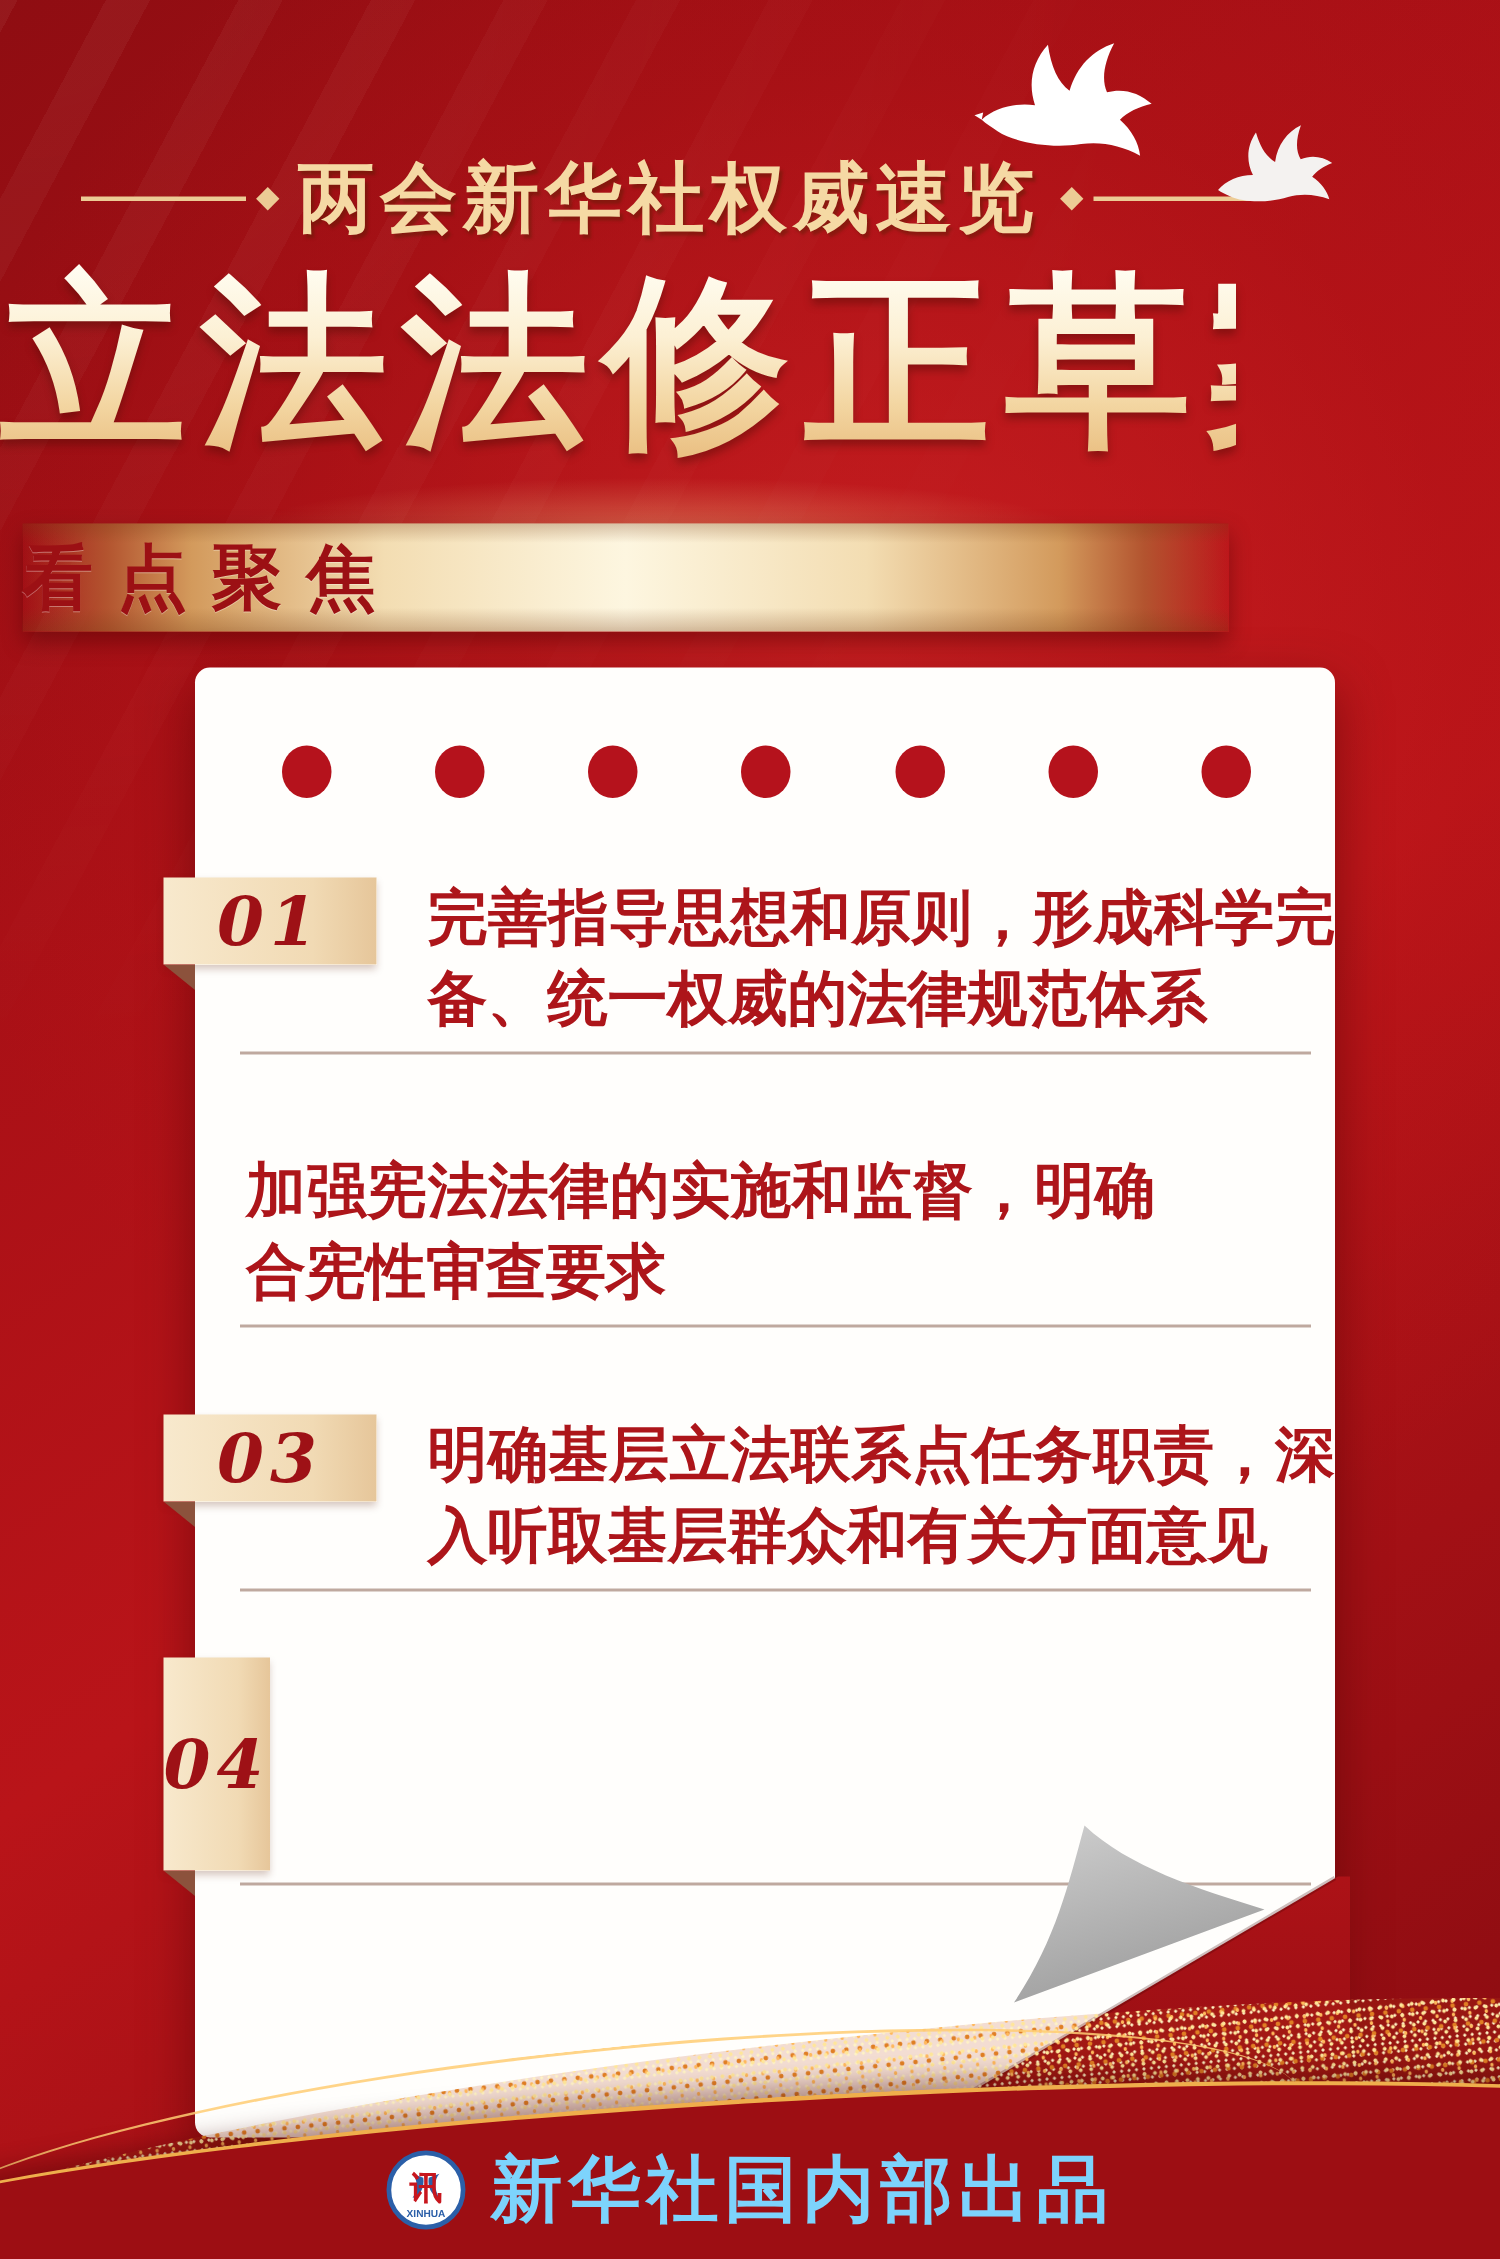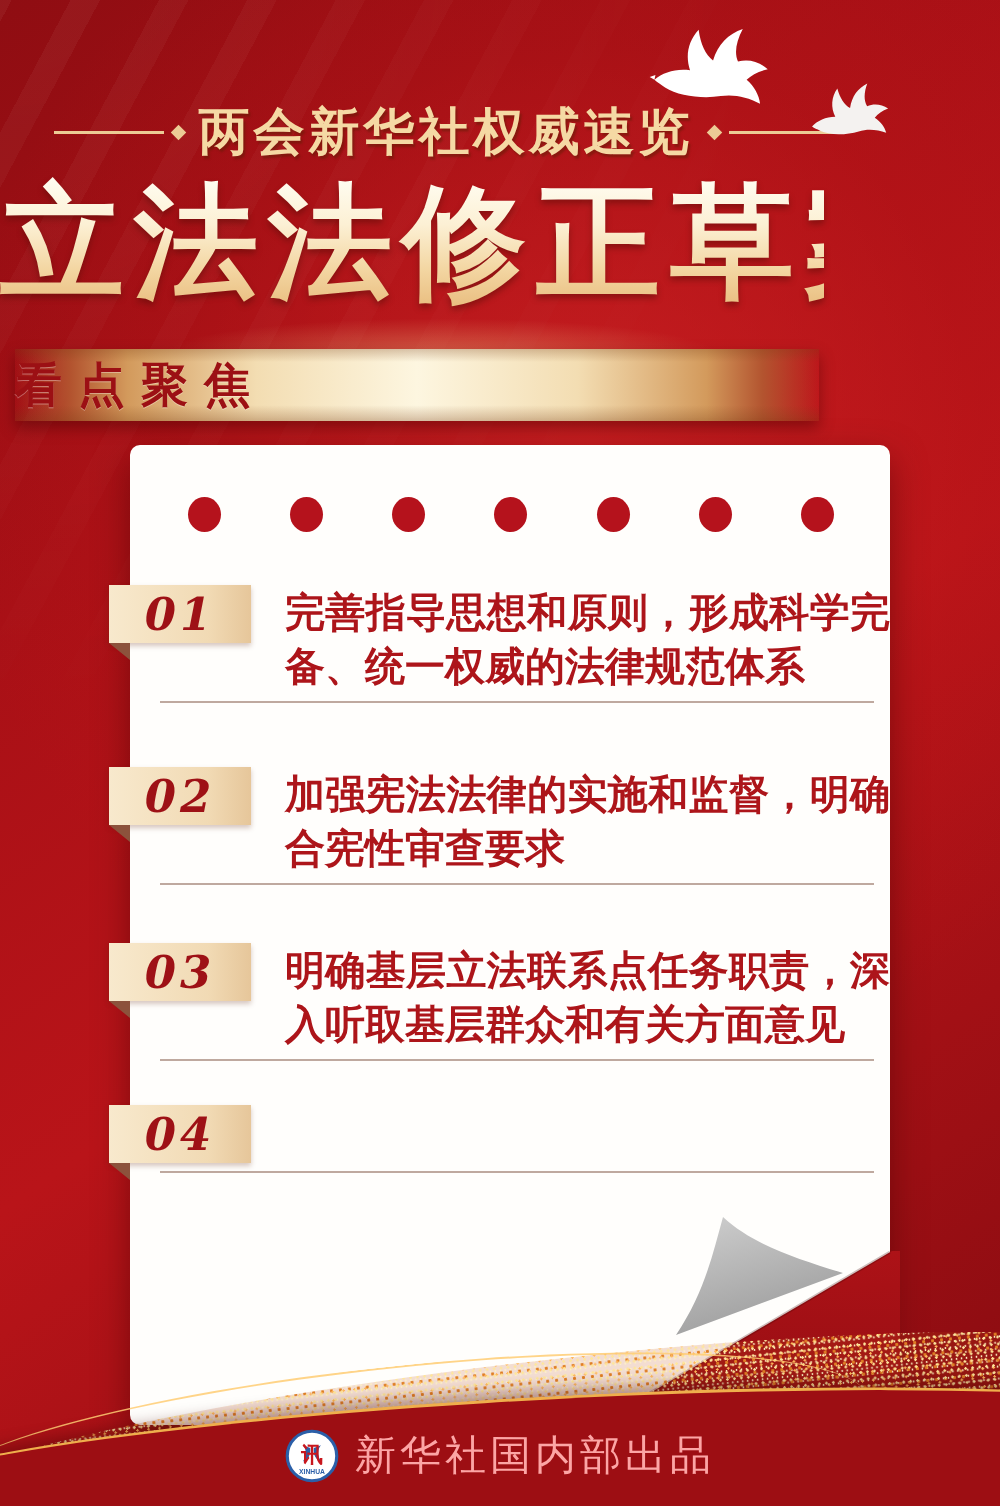--- a/index.html
+++ b/index.html
@@ -71,21 +71,21 @@
   .card{
     position:absolute; top:445px; left:130px; width:760px; height:980px; z-index:2;
     background:#fffefc; border-radius:10px;
     box-shadow:0 14px 34px rgba(70,0,0,.5);
   }
   .dots{ display:flex; justify-content:space-between; padding:52px 56px 0 58px; }
   .dot{ width:33px; height:35px; border-radius:50%; background:#b5121c; }
 
   .item{ display:flex; align-items:flex-start; }
   .item-1{ margin-top:53px; } .item-2{ margin-top:64px; }
-  .item-3{ margin-top:58px; } .item-4{ margin-top:44px; }
+  .item-3{ margin-top:58px; } .item-4{ margin-top:44px;flex-direction:column; }
   .tag{
     position:relative; flex:0 0 142px; height:58px; margin-left:-21px;
     background:linear-gradient(90deg,#f8e9cd 0%, #f1dab4 70%, #e6c69a 100%);
     box-shadow:0 3px 5px rgba(90,30,10,.25);
     display:flex; align-items:center; justify-content:center;
   }
   .tag::after{ content:""; position:absolute; left:0; top:100%; width:21px; height:17px;
     background:#8c523c; clip-path:polygon(0 0, 100% 0, 100% 100%); }
   .tag-num{
     font-family:"DejaVu Serif", serif; font-style:italic; font-weight:bold;
@@ -124,21 +124,21 @@
     position:absolute; left:-150px; bottom:-120px; width:1420px; height:230px;
     background:#9d0e13; border-top:3px solid #efae4c;
     border-radius:100% 100% 0 0 / 150px; transform:rotate(-3deg);
     box-shadow:0 -6px 16px rgba(60,0,0,.4);
   }
 
   
   .footer{ position:absolute; left:0; top:1428px; width:1000px; z-index:6;
     display:flex; align-items:center; justify-content:center; gap:16px; }
   .logo{ width:54px; height:54px; }
-  .footer-text{ font-size:41px; font-weight:400; letter-spacing:4px; color:#fca5a5; }
+  .footer-text{ font-size:48px; font-weight:700; letter-spacing:4px; color:#7dd3fc; }
 </style>
 </head>
 <body>
 
 <div class="bg-base"></div>
 <div class="bg-rays"></div>
 <div class="bg-vignette"></div>
 
 <div class="header">
   <div class="h-line"></div>
@@ -176,23 +176,20 @@
 
   <div class="item item-1">
     <div class="tag">
       <span class="tag-num">01</span>
     </div>
     <div class="item-text">完善指导思想和原则，形成科学完备、统一权威的法律规范体系</div>
   </div>
   <div class="divider"></div>
 
   <div class="item item-2">
-    <div class="tag">
-      <span class="tag-num">02</span>
-    </div>
     <div class="item-text">加强宪法法律的实施和监督，明确合宪性审查要求</div>
   </div>
   <div class="divider"></div>
 
   <div class="item item-3">
     <div class="tag">
       <span class="tag-num">03</span>
     </div>
     <div class="item-text">明确基层立法联系点任务职责，深入听取基层群众和有关方面意见</div>
   </div>

